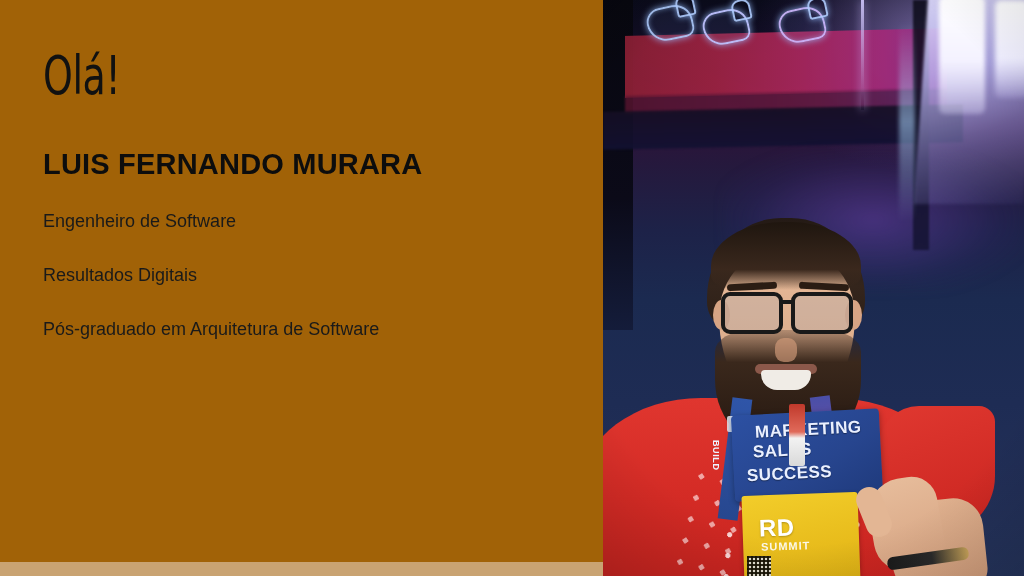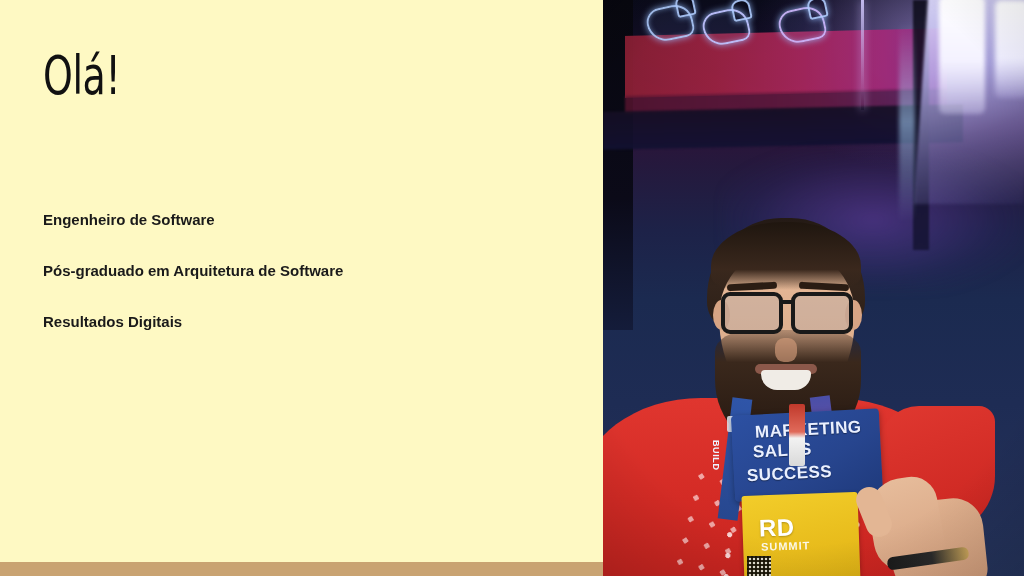--- a/index.html
+++ b/index.html
@@ -14,21 +14,21 @@
     width:1024px; height:576px;
     background:#ffffff;
     overflow:hidden;
   }
 
   
   .text-col {
     position:absolute;
     left:0; top:0;
     width:603px; height:576px;
-    background:#fef9c3;
+    background:#a16207;
   }
   .greeting {
     position:absolute;
     left:43px; top:48px;
     font-family:"Liberation Sans Narrow","DejaVu Sans Condensed","Liberation Sans", sans-serif;
     font-size:54px;
     font-weight:400;
     line-height:1.05;
     letter-spacing:-0.5px;
     color:#111111;
@@ -44,22 +44,22 @@
     letter-spacing:0.2px;
     color:#0d0d0d;
     white-space:nowrap;
   }
   .lines {
     position:absolute;
     left:43px; top:212px;
     width:540px;
   }
   .line {
-    font-size:15px;
-    font-weight:700;
+    font-size:18px;
+    font-weight:400;
     color:#1a1a1a;
     line-height:1.0;
     margin-bottom:36px;
     white-space:nowrap;
   }
   .line:last-child { margin-bottom:0; }
 
   
   .bottom-bar {
     position:absolute;
@@ -395,25 +395,26 @@
 </style>
 </head>
 <body>
 
 <div class="slide">
 
   <div class="text-col">
 
     <div class="greeting">Olá!</div>
 
+    <div class="name">LUIS FERNANDO MURARA</div>
 
     <div class="lines">
       <div class="line">Engenheiro de Software</div>
+      <div class="line">Resultados Digitais</div>
       <div class="line">Pós-graduado em Arquitetura de Software</div>
-      <div class="line">Resultados Digitais</div>
     </div>
 
     <div class="bottom-bar"></div>
   </div>
 
   <div class="photo">
 
     <div class="ph-layer bg-venue"></div>
     <div class="ph-layer pillar-left"></div>
     <div class="ph-layer band"></div>

